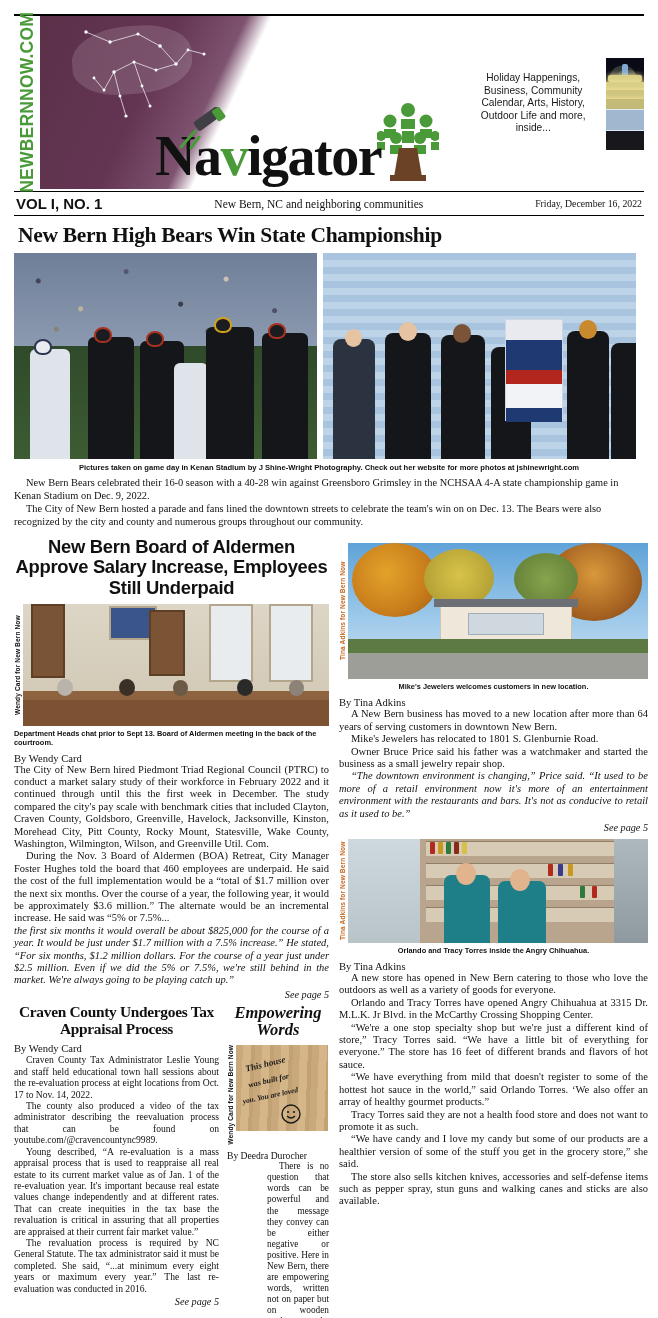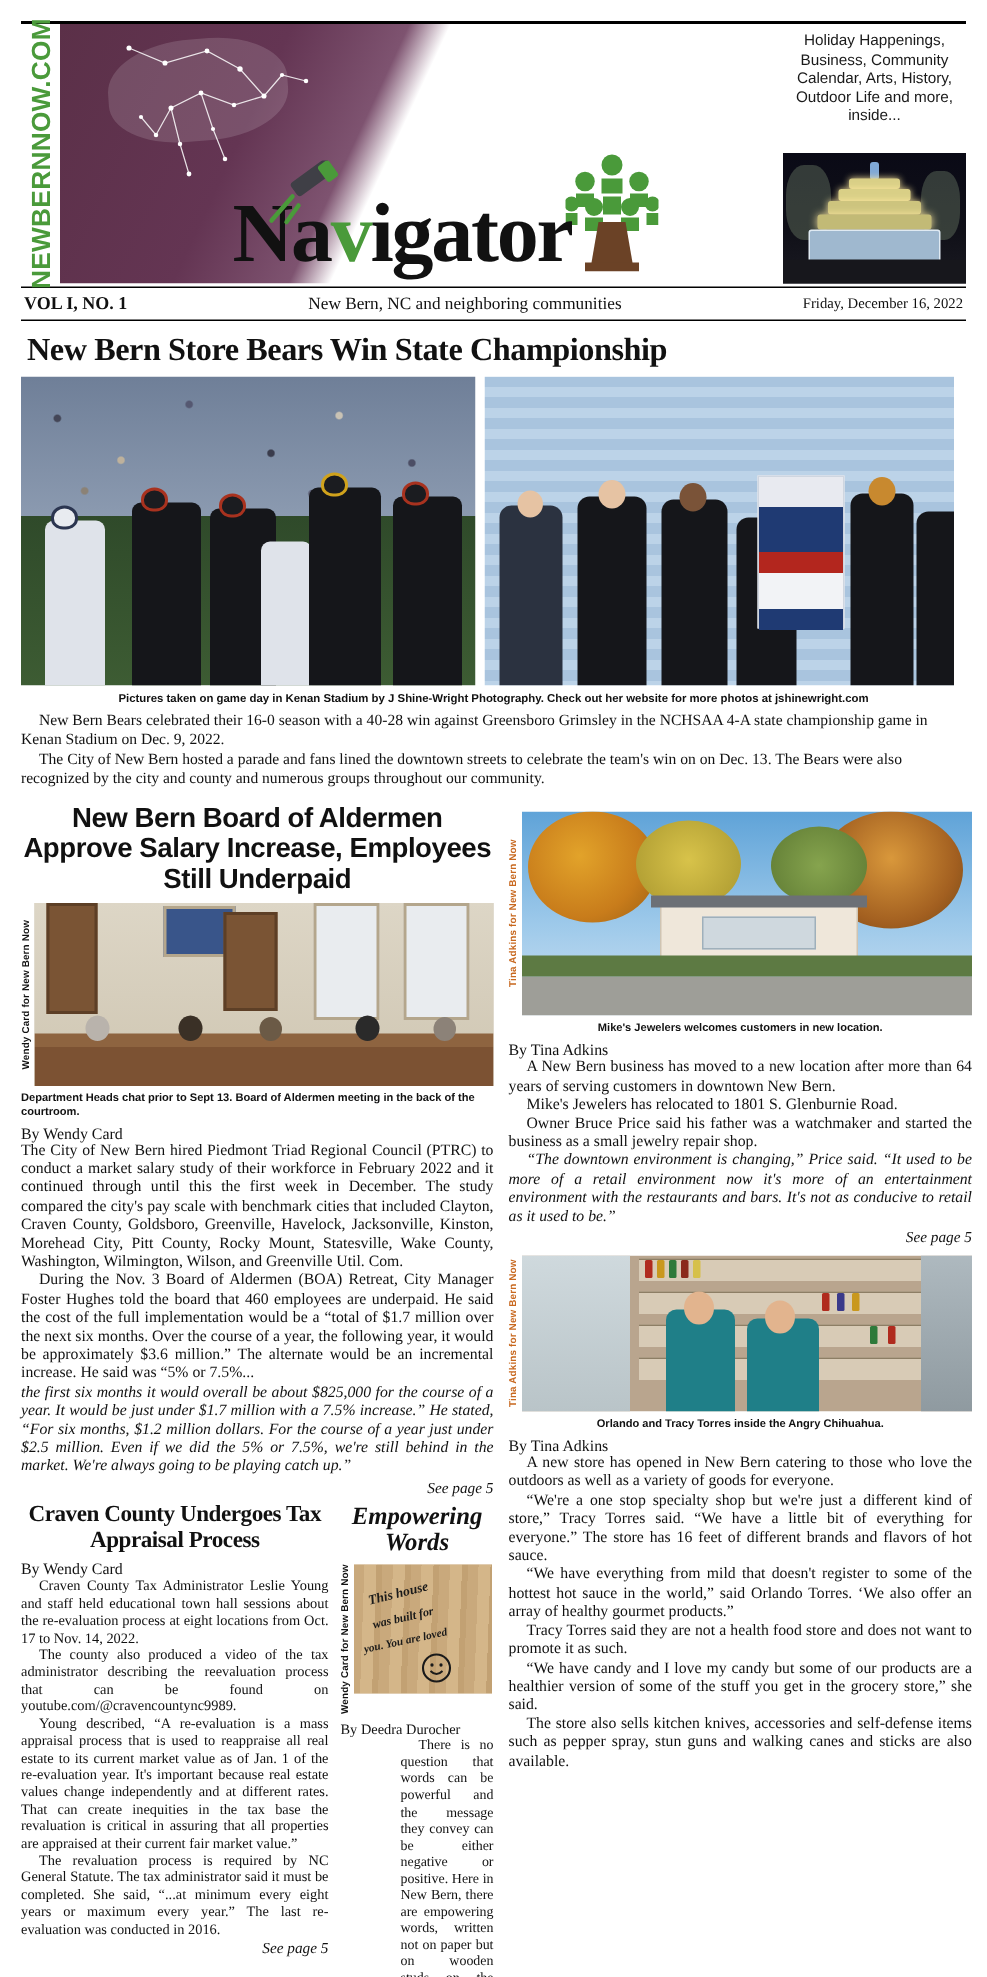--- a/index.html
+++ b/index.html
@@ -66,21 +66,21 @@
     color: #111;
     position: relative;
   }
   .logo-text .vee { color: #4a9a3a; }
   .scope { position: absolute; left: 18px; top: -24px; }
   .treeicon { margin-left: -4px; margin-bottom: 2px; }
 
   .mast-right {
     flex: 0 0 130px;
     padding-left: 8px;
-    display: flex; flex-direction: column; align-items: center; gap: 10px;
+    display: flex; align-items: center;
   }
   .promo-text {
     font-size: 10.2px; line-height: 12.6px;
     text-align: center; color: #1a1a1a;
     padding: 6px 2px 4px;
   }
   .gazebo-photo {
     width: 122px; height: 92px;
     position: relative; overflow: hidden;
     background: #06060e;
@@ -92,21 +92,21 @@
   .gz-tree { position:absolute; background: rgba(130,150,120,.35); border-radius:40%; }
 
   .volbar {
     display: flex; align-items: center; justify-content: space-between;
     border-top: 1.5px solid #000;
     border-bottom: 1.5px solid #000;
     padding: 3px 2px;
     margin-top: 2px;
     font-size: 9.3px;
   }
-  .vol-left { font-weight: bold; font-family: Liberation Serif, serif; font-size: 12px; }
+  .vol-left { font-weight: bold; font-family: Liberation Sans, sans-serif; font-size: 15px; }
   .vol-mid { font-family: "Liberation Serif", serif; font-size: 11.5px; }
   .vol-right { font-family: "Liberation Serif", serif; font-size: 9.8px; }
 
   
   .lead-head {
     font-family: "Liberation Serif", serif;
     font-weight: bold;
     font-size: 21.5px;
     letter-spacing: -0.3px;
     margin: 7px 0 5px 4px;
@@ -313,21 +313,21 @@
       </div>
     </div>
   </div>
 
   <div class="volbar">
     <div class="vol-left">VOL I, NO. 1</div>
     <div class="vol-mid">New Bern, NC and neighboring communities</div>
     <div class="vol-right">Friday, December 16, 2022</div>
   </div>
 
-  <h1 class="lead-head">New Bern Store Bears Win State Championship</h1>
+  <h1 class="lead-head">New Bern High Bears Win State Championship</h1>
 
   <div class="lead-photos">
     <div class="photo ph-left">
       <div class="fb-crowd"></div>
       <div class="fb-field"></div>
       <div class="player white" style="left:16px;width:40px;height:110px;"></div>
       <div class="helmet" style="left:20px;bottom:104px;background:#e8ebf0;border:2px solid #2b3550;"></div>
       <div class="player" style="left:74px;width:46px;height:122px;"></div>
       <div class="helmet" style="left:80px;bottom:116px;background:#1b1c20;border:2px solid #a8321f;"></div>
       <div class="player" style="left:126px;width:44px;height:118px;"></div>
@@ -495,20 +495,21 @@
           <div class="hs-person" style="left:150px;width:48px;height:62px;"></div>
           <div class="hs-face" style="left:162px;bottom:52px;width:20px;height:22px;"></div>
           <div style="position:absolute;right:0;top:0;width:34px;height:104px;background:linear-gradient(#aeb9bf,#8f9aa0);"></div>
         </div>
       </div>
       <div class="cap center">Orlando and Tracy Torres inside the Angry Chihuahua.</div>
 
       <div class="byline">By Tina Adkins</div>
       <div class="bodytext">
         <p>A new store has opened in New Bern catering to those who love the outdoors as well as a variety of goods for everyone.</p>
+        <p>Orlando and Tracy Torres have opened Angry Chihuahua at 3315 Dr. M.L.K. Jr Blvd. in the McCarthy Crossing Shopping Center.</p>
         <p>“We're a one stop specialty shop but we're just a different kind of store,” Tracy Torres said. “We have a little bit of everything for everyone.” The store has 16 feet of different brands and flavors of hot sauce.</p>
         <p>“We have everything from mild that doesn't register to some of the hottest hot sauce in the world,” said Orlando Torres. ‘We also offer an array of healthy gourmet products.”</p>
         <p>Tracy Torres said they are not a health food store and does not want to promote it as such.</p>
         <p>“We have candy and I love my candy but some of our products are a healthier version of some of the stuff you get in the grocery store,” she said.</p>
         <p>The store also sells kitchen knives, accessories and self-defense items such as pepper spray, stun guns and walking canes and sticks are also available.</p>
       </div>
 
     </div>
   </div>
 </div>

